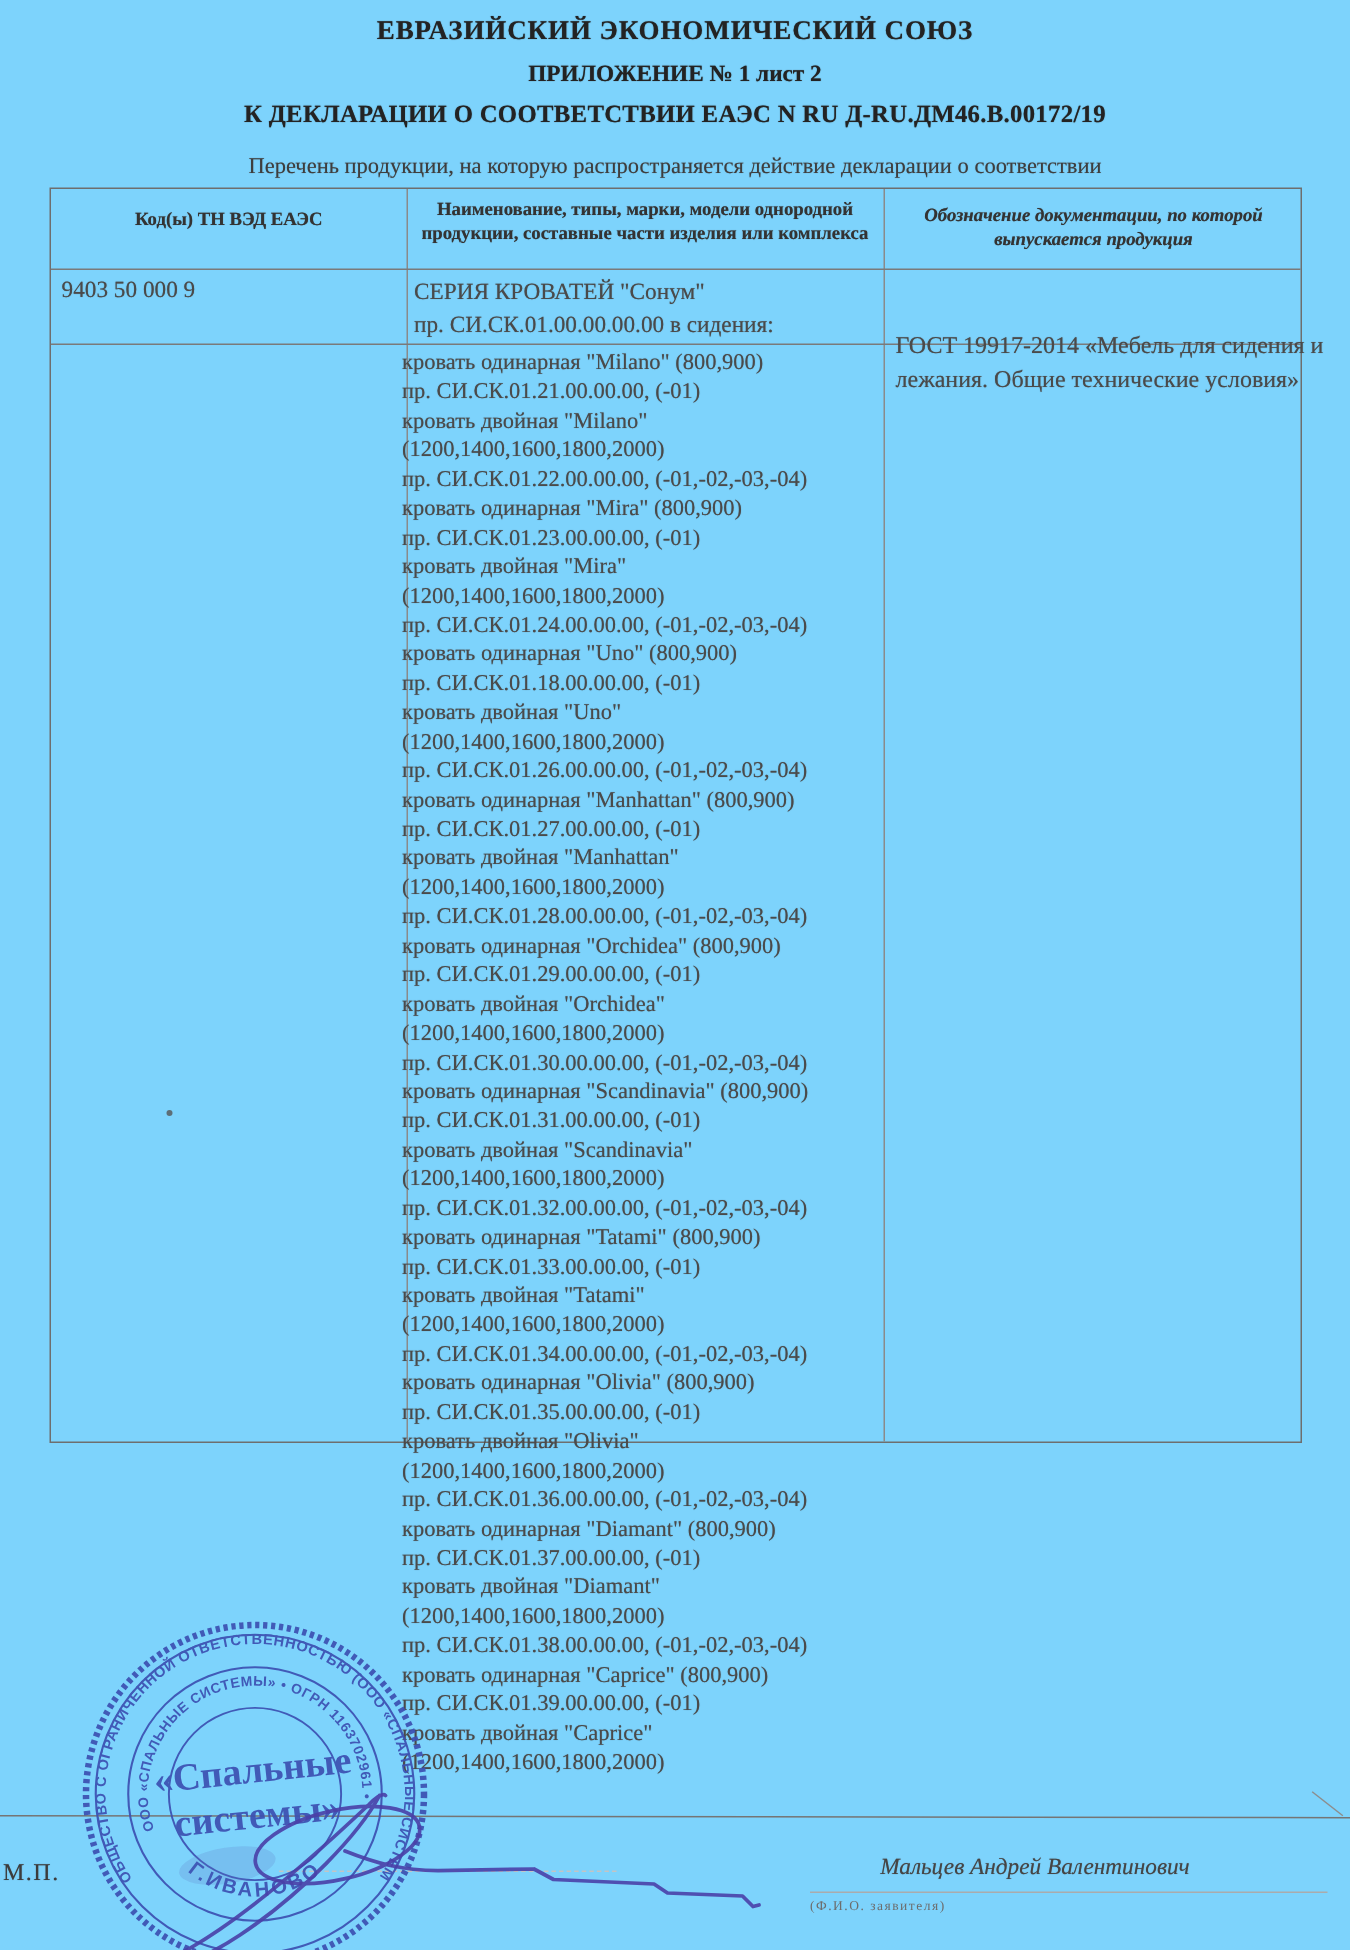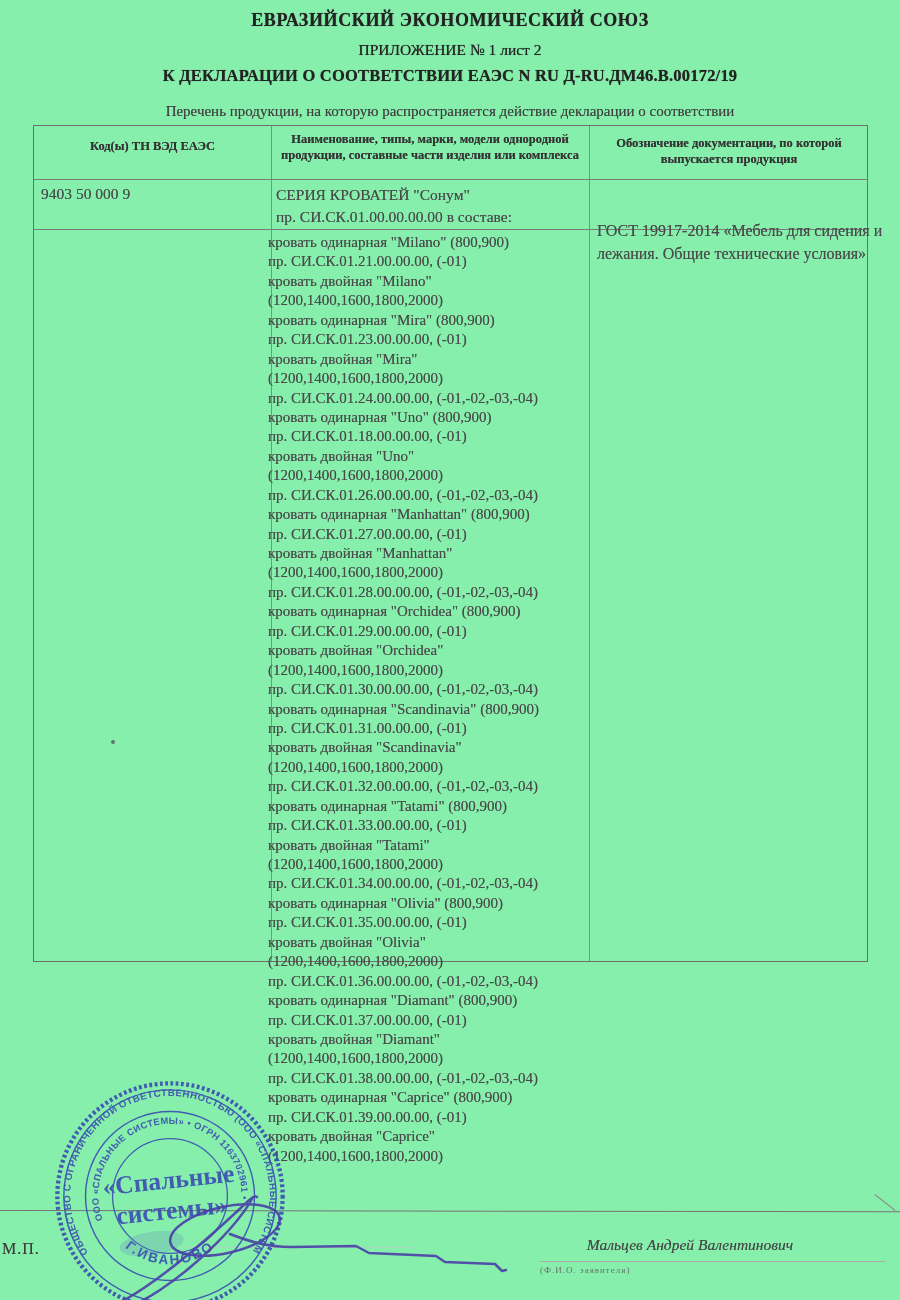--- a/index.html
+++ b/index.html
@@ -1,43 +1,43 @@
 <!DOCTYPE html>
 <html><head>
 <meta charset="utf-8">
 <style>
   html,body{margin:0;padding:0;}
   body{width:900px;height:1300px;background:#e8e8e6;font-family:"Liberation Serif","DejaVu Serif",serif;}
-  .page{position:relative;width:900px;height:1300px;background:#86efac;overflow:hidden;
+  .page{position:relative;width:900px;height:1300px;background:#7dd3fc;overflow:hidden;
         color:#474747;}
   .page *{box-sizing:border-box;}
 
   
   .doc-header{position:absolute;left:0;top:0;width:900px;text-align:center;color:#232323;}
   .t1{position:absolute;left:0;top:10px;width:100%;font-size:18px;font-weight:bold;letter-spacing:.6px;
       text-shadow:0 0 .7px rgba(40,40,40,.75);}
-  .t2{position:absolute;left:0;top:41px;width:100%;font-size:15.5px;font-weight:normal;
+  .t2{position:absolute;left:0;top:41px;width:100%;font-size:15.5px;font-weight:bold;
       text-shadow:0 0 .7px rgba(40,40,40,.75);}
   .t3{position:absolute;left:0;top:66px;width:100%;font-size:16.5px;font-weight:bold;letter-spacing:.2px;
       text-shadow:0 0 .7px rgba(40,40,40,.75);}
   .caption{position:absolute;left:0;top:103px;width:100%;text-align:center;font-size:15px;color:#3e3e3e;
       text-shadow:0 0 .6px rgba(70,70,70,.6);}
 
   
   .table{position:absolute;left:33px;top:125px;width:835px;height:837px;
          border:1.4px solid #6e6e6e;}
   .vline{position:absolute;top:0;bottom:0;width:0;border-left:1.2px solid #8a8a8a;}
   .v1{left:237px;} .v2{left:555px;}
   .hline{position:absolute;left:0;right:0;height:0;border-top:1.2px solid #7a7a7a;}
   .h1{top:53px;} .h2{top:103px;}
   .hcell{position:absolute;top:0;height:53px;font-size:12.5px;font-weight:bold;line-height:15.5px;
          text-align:center;color:#333;padding:0 10px;text-shadow:0 0 .5px rgba(60,60,60,.7);}
   .hc1{left:0;width:237px;padding-top:13px;}
   .hc2{left:237px;width:318px;padding-top:6px;}
-  .hc3{left:555px;width:280px;padding-top:10px;}
+  .hc3{left:555px;width:280px;padding-top:10px;font-style:italic;}
   .cell{position:absolute;font-size:15.5px;color:#4a4a4a;text-shadow:0 0 .6px rgba(70,70,70,.65);}
   .code-cell{left:7px;top:59px;}
   .name-cell{left:242px;top:58px;line-height:22px;white-space:nowrap;}
   .doc-cell{left:563px;top:58px;line-height:22.5px;white-space:nowrap;font-size:16px;width:280px;overflow:visible;margin-top:36px;}
   .products{left:234px;top:107px;width:330px;font-size:15px;line-height:19.45px;}
   .products .line{white-space:nowrap;height:19.45px;}
 
   
   .bottom-rule{position:absolute;left:0;top:1210px;width:900px;height:0;border-top:1.6px solid #757575;
                transform:rotate(.08deg);transform-origin:left center;}
@@ -76,33 +76,34 @@
     <div class="hline h2"></div>
 
     <div class="hcell hc1">Код(ы) ТН ВЭД ЕАЭС</div>
     <div class="hcell hc2">Наименование, типы, марки, модели однородной продукции, составные части изделия или комплекса</div>
     <div class="hcell hc3">Обозначение документации, по которой выпускается продукция</div>
 
     <div class="cell code-cell">9403 50 000 9</div>
 
     <div class="cell name-cell">
       <div>СЕРИЯ КРОВАТЕЙ "Сонум"</div>
-      <div>пр. СИ.СК.01.00.00.00.00 в составе:</div>
+      <div>пр. СИ.СК.01.00.00.00.00 в сидения:</div>
     </div>
 
     <div class="cell doc-cell">
       <div>ГОСТ 19917-2014 «Мебель для сидения и</div>
       <div>лежания. Общие технические условия»</div>
     </div>
 
     <div class="cell products">
         <div class="line">кровать одинарная "Milano" (800,900)</div>
         <div class="line">пр. СИ.СК.01.21.00.00.00, (-01)</div>
         <div class="line">кровать двойная "Milano"</div>
         <div class="line">(1200,1400,1600,1800,2000)</div>
+        <div class="line">пр. СИ.СК.01.22.00.00.00, (-01,-02,-03,-04)</div>
         <div class="line">кровать одинарная "Mira" (800,900)</div>
         <div class="line">пр. СИ.СК.01.23.00.00.00, (-01)</div>
         <div class="line">кровать двойная "Mira"</div>
         <div class="line">(1200,1400,1600,1800,2000)</div>
         <div class="line">пр. СИ.СК.01.24.00.00.00, (-01,-02,-03,-04)</div>
         <div class="line">кровать одинарная "Uno" (800,900)</div>
         <div class="line">пр. СИ.СК.01.18.00.00.00, (-01)</div>
         <div class="line">кровать двойная "Uno"</div>
         <div class="line">(1200,1400,1600,1800,2000)</div>
         <div class="line">пр. СИ.СК.01.26.00.00.00, (-01,-02,-03,-04)</div>

